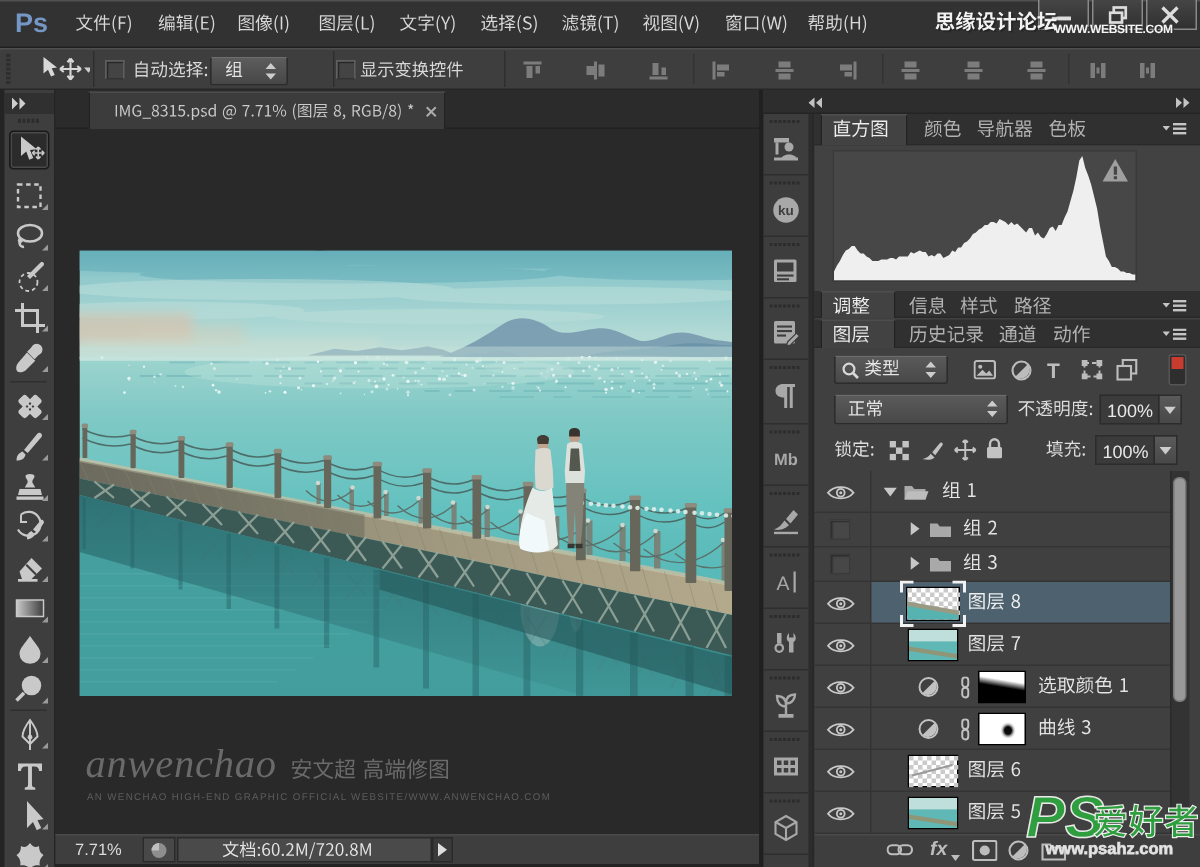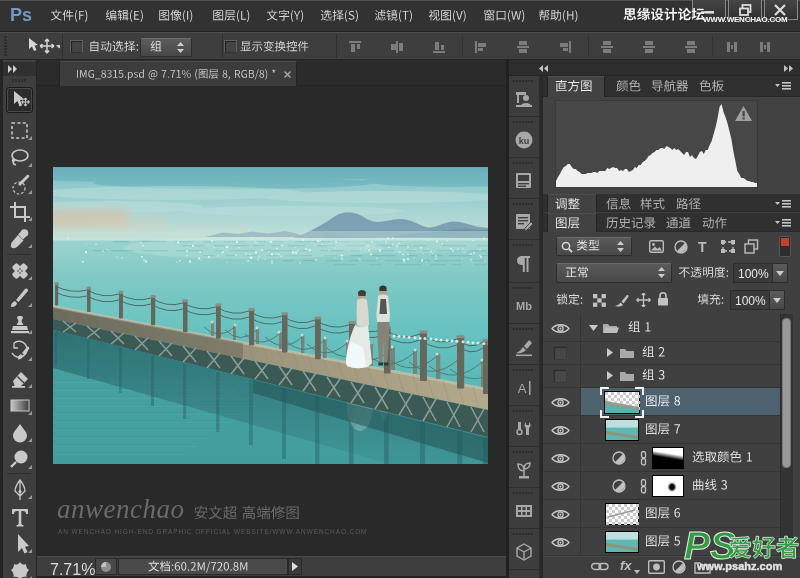--- a/index.html
+++ b/index.html
@@ -47,21 +47,21 @@
 <svg class="abs" style="left:739px;top:4px" width="16" height="12">
     <rect x="3.5" y="1" width="8" height="7" fill="none" stroke="#dcdcdc" stroke-width="1.8"></rect>
     <rect x="1" y="4.5" width="8" height="6.5" fill="#353535" stroke="#dcdcdc" stroke-width="1.8"></rect>
   </svg>
 <svg class="abs" style="left:774px;top:4px" width="14" height="12">
     <path d="M1 1 L11 11 M11 1 L1 11" stroke="#dcdcdc" stroke-width="2.2"></path>
   </svg>
 <svg style="position:absolute;left:622px;top:7px;text-shadow:1px 1px 0 #000;filter:drop-shadow(1px 1px 0 #222)" width="85" height="15" viewBox="0 -12.60 85 15.40">
     <path fill="#f2f2f2" d="M3.9 -3.3V-1C3.9 0.5 4.4 1 6.3 1C6.6 1 8.2 1 8.6 1C10.1 1 10.6 0.5 10.8 -1.5C10.3 -1.6 9.6 -1.9 9.2 -2.1C9.2 -0.7 9 -0.5 8.5 -0.5C8.1 -0.5 6.8 -0.5 6.5 -0.5C5.8 -0.5 5.6 -0.6 5.6 -1V-3.3ZM10.2 -3.1C10.9 -2 11.7 -0.6 11.9 0.4L13.6 -0.3C13.3 -1.3 12.5 -2.7 11.7 -3.7ZM2 -3.6C1.7 -2.5 1.1 -1.2 0.5 -0.4L2 0.4C2.7 -0.5 3.2 -1.9 3.5 -3.1ZM1.9 -11.3V-4.6H6.3L5.3 -3.7C6.3 -3.2 7.5 -2.3 8.1 -1.7L9.3 -2.8C8.7 -3.4 7.6 -4.2 6.7 -4.6H12V-11.3ZM3.5 -7.3H6.1V-6.1H3.5ZM7.8 -7.3H10.3V-6.1H7.8ZM3.5 -9.9H6.1V-8.7H3.5ZM7.8 -9.9H10.3V-8.7H7.8Z M14.6 -1 15 0.6C16.2 0 17.8 -0.7 19.2 -1.4L18.9 -2.7C17.3 -2 15.7 -1.3 14.6 -1ZM20.9 -11.9C20.6 -10.7 20.2 -9.2 19.9 -8.2H24.2L24.1 -7.6H19.2V-6.3H21.7C20.9 -5.8 19.9 -5.4 19 -5.1C19.2 -4.8 19.6 -4.3 19.8 -4C20.4 -4.2 21.1 -4.5 21.7 -4.9C21.9 -4.7 22 -4.6 22.1 -4.4C21.3 -3.9 20.1 -3.3 19.1 -3C19.4 -2.8 19.8 -2.3 19.9 -1.9C20.8 -2.3 21.9 -2.9 22.8 -3.5C22.8 -3.3 22.9 -3.1 23 -3C22 -2.1 20.3 -1.1 18.9 -0.7C19.3 -0.4 19.6 0.1 19.8 0.4C20.9 -0 22.2 -0.8 23.2 -1.6C23.2 -1 23.1 -0.6 22.9 -0.4C22.8 -0.1 22.6 -0.1 22.3 -0.1C22 -0.1 21.8 -0.1 21.4 -0.2C21.7 0.3 21.8 0.9 21.8 1.2C22.1 1.2 22.3 1.3 22.6 1.2C23.2 1.2 23.5 1.1 23.9 0.8C24.6 0.2 25 -1.5 24.4 -3.2L25 -3.5C25.3 -1.8 25.7 -0.3 26.6 0.6C26.8 0.2 27.3 -0.4 27.6 -0.6C26.8 -1.3 26.4 -2.7 26.2 -4.1C26.6 -4.4 27 -4.6 27.4 -4.9L26.4 -5.9C25.7 -5.4 24.7 -4.8 23.8 -4.4C23.6 -4.8 23.2 -5.2 22.8 -5.6C23.1 -5.8 23.4 -6 23.7 -6.3H27.6V-7.6H25.6C25.8 -8.7 26 -9.9 26.2 -11L25.1 -11.2L24.8 -11.1H22.2L22.4 -11.7ZM24.5 -10 24.4 -9.3H21.8L21.9 -10ZM14.9 -5.8C15.1 -5.9 15.5 -6 16.7 -6.1C16.2 -5.4 15.8 -4.8 15.6 -4.6C15.2 -4.1 14.9 -3.8 14.6 -3.7C14.7 -3.3 15 -2.6 15 -2.4C15.4 -2.6 15.9 -2.8 18.9 -3.6C18.9 -4 18.8 -4.6 18.8 -5L17.2 -4.6C18 -5.7 18.8 -6.9 19.4 -8.1L18.2 -8.9C18 -8.4 17.8 -8 17.5 -7.5L16.4 -7.4C17.1 -8.5 17.9 -9.9 18.4 -11.2L16.9 -11.8C16.4 -10.2 15.5 -8.5 15.2 -8C15 -7.6 14.7 -7.3 14.4 -7.2C14.6 -6.8 14.9 -6.1 14.9 -5.8Z M29.4 -10.7C30.2 -10 31.1 -9.1 31.6 -8.4L32.7 -9.6C32.3 -10.2 31.2 -11.1 30.5 -11.7ZM28.5 -7.6V-6H30.2V-1.7C30.2 -1.1 29.8 -0.6 29.5 -0.4C29.8 -0 30.2 0.7 30.3 1.1C30.5 0.7 31 0.3 33.6 -1.9C33.4 -2.2 33.1 -2.8 33 -3.3L31.8 -2.3V-7.6ZM34.6 -11.4V-9.9C34.6 -9 34.4 -7.9 32.6 -7.2C32.9 -7 33.5 -6.3 33.7 -6C35.7 -6.9 36.1 -8.5 36.1 -9.9H38V-8.4C38 -7 38.3 -6.4 39.7 -6.4C39.9 -6.4 40.4 -6.4 40.6 -6.4C40.9 -6.4 41.2 -6.4 41.5 -6.5C41.4 -6.9 41.4 -7.5 41.3 -7.9C41.1 -7.8 40.8 -7.8 40.6 -7.8C40.4 -7.8 40 -7.8 39.8 -7.8C39.6 -7.8 39.6 -8 39.6 -8.4V-11.4ZM38.7 -4.3C38.3 -3.5 37.7 -2.8 37 -2.2C36.3 -2.8 35.7 -3.5 35.3 -4.3ZM33.3 -5.8V-4.3H34.4L33.8 -4C34.3 -3 34.9 -2.1 35.7 -1.3C34.7 -0.8 33.6 -0.4 32.4 -0.2C32.7 0.1 33 0.8 33.1 1.2C34.6 0.9 35.9 0.4 37 -0.3C38 0.4 39.2 0.9 40.6 1.3C40.8 0.8 41.3 0.1 41.6 -0.2C40.4 -0.4 39.3 -0.8 38.4 -1.3C39.5 -2.4 40.3 -3.7 40.8 -5.4L39.8 -5.9L39.5 -5.8Z M43.6 -10.7C44.4 -10 45.4 -9.1 45.9 -8.5L47.1 -9.7C46.5 -10.3 45.5 -11.2 44.7 -11.8ZM42.5 -7.6V-5.9H44.6V-1.7C44.6 -1.1 44.1 -0.6 43.8 -0.4C44.1 -0 44.5 0.8 44.6 1.2C44.9 0.8 45.4 0.4 48.2 -1.6C48.1 -2 47.8 -2.7 47.7 -3.2L46.3 -2.2V-7.6ZM50.5 -11.8V-7.5H47.1V-5.7H50.5V1.3H52.3V-5.7H55.5V-7.5H52.3V-11.8Z M57.2 -10.6C58.1 -9.9 59.2 -8.9 59.8 -8.3L60.9 -9.6C60.3 -10.2 59.1 -11.1 58.2 -11.8ZM67.2 -6.1C66.3 -5.5 65 -4.8 63.9 -4.2V-6.6H62.8C63.8 -7.6 64.6 -8.6 65.2 -9.6C66.2 -8.1 67.5 -6.6 68.7 -5.6C69 -6 69.5 -6.6 69.9 -6.9C68.5 -7.9 66.9 -9.6 66.1 -11.2L66.3 -11.6L64.5 -11.9C63.8 -10.2 62.4 -8.2 60.3 -6.8C60.7 -6.5 61.2 -5.9 61.4 -5.5C61.7 -5.7 61.9 -5.9 62.2 -6.1V-1.3C62.2 0.4 62.7 0.9 64.6 0.9C64.9 0.9 66.7 0.9 67.1 0.9C68.7 0.9 69.2 0.2 69.4 -2C68.9 -2.1 68.2 -2.4 67.9 -2.6C67.8 -1 67.6 -0.7 67 -0.7C66.5 -0.7 65.1 -0.7 64.7 -0.7C64 -0.7 63.9 -0.7 63.9 -1.3V-2.6C65.2 -3.1 66.9 -3.9 68.2 -4.7ZM56.4 -7.6V-6H58.4V-1.5C58.4 -0.8 58 -0.3 57.7 0C58 0.2 58.4 0.8 58.5 1.2C58.8 0.8 59.2 0.4 61.7 -1.6C61.5 -1.9 61.3 -2.6 61.1 -3.1L60 -2.1V-7.6Z M75.9 -10.9V-9.3H82.7V-10.9ZM75.6 0.8C76.1 0.6 76.8 0.5 81.5 -0.1C81.7 0.4 81.9 0.8 82 1.2L83.6 0.5C83.2 -0.6 82.3 -2.6 81.5 -4L80.1 -3.5L80.9 -1.6L77.5 -1.3C78.2 -2.5 79 -3.9 79.6 -5.3H83.4V-6.9H75.3V-5.3H77.5C76.9 -3.8 76.2 -2.3 75.9 -1.9C75.6 -1.4 75.3 -1.1 75 -1C75.2 -0.4 75.5 0.4 75.6 0.8ZM70.3 -2 70.8 -0.2C72.1 -0.9 73.8 -1.6 75.4 -2.4L75 -3.9L73.7 -3.3V-7.1H75.2V-8.7H73.7V-11.7H72V-8.7H70.4V-7.1H72V-2.6C71.3 -2.4 70.8 -2.1 70.3 -2Z"></path>
   </svg>
-<div class="abs lt" style="left:703px;top:15px;font-size:8px;font-weight:bold;color:#f5f5f5;letter-spacing:-0.2px;text-shadow:1px 1px 0 #333">WWW.WENCHAO.COM</div>
+<div class="abs lt" style="left:703px;top:15px;font-size:8px;font-weight:bold;color:#f5f5f5;letter-spacing:-0.2px;text-shadow:1px 1px 0 #333">WWW.WEBSITE.COM</div>
 <div class="abs" style="left:0;top:32px;width:800px;height:28px;background:#3e3e3e;border-top:1px solid #4f4f4f;border-bottom:1px solid #262626;box-sizing:border-box"></div>
 <svg class="abs" style="left:3px;top:36px" width="6" height="20">
     <rect x="1" y="0" width="3" height="2" fill="#2e2e2e"></rect>
     <rect x="1" y="3" width="3" height="2" fill="#2e2e2e"></rect>
     <rect x="1" y="6" width="3" height="2" fill="#2e2e2e"></rect>
     <rect x="1" y="9" width="3" height="2" fill="#2e2e2e"></rect>
     <rect x="1" y="12" width="3" height="2" fill="#2e2e2e"></rect>
     <rect x="1" y="15" width="3" height="2" fill="#2e2e2e"></rect>
     <rect x="1" y="18" width="3" height="2" fill="#2e2e2e"></rect>
   </svg>
@@ -797,21 +797,21 @@
 </g>
 <rect x="0" y="0" width="435" height="297" fill="#2aa0a8" opacity="0.06"></rect>
 </svg>
 <div class="abs" style="left:57px;top:494px;width:300px;height:40px;font-family:'Liberation Serif',serif;font-style:italic;font-size:27px;color:#6a6a6a;letter-spacing:0.5px">anwenchao</div>
 <svg style="position:absolute;left:192px;top:505px;" width="110" height="16" viewBox="0 -13.50 110 16.50">
     <path fill="#6a6a6a" d="M1.3 -11V-7.8H2.4V-10H12.6V-7.8H13.8V-11H8.1V-12.6H6.9V-11ZM0.9 -6.9V-5.8H4.5C3.8 -4.5 3.1 -3.1 2.5 -2.2L3.7 -1.9L4.1 -2.5C5 -2.2 6 -1.9 7 -1.5C5.5 -0.6 3.6 -0.1 1.2 0.2C1.4 0.5 1.8 1 1.9 1.2C4.5 0.8 6.6 0.1 8.2 -1C10 -0.3 11.6 0.5 12.6 1.2L13.5 0.3C12.4 -0.4 10.9 -1.1 9.2 -1.8C10.2 -2.8 11 -4.1 11.4 -5.8H14.2V-6.9H6.4L7.4 -9L6.3 -9.3C5.9 -8.5 5.5 -7.7 5.1 -6.9ZM5.8 -5.8H10.2C9.7 -4.3 9 -3.1 8.1 -2.2C6.9 -2.7 5.7 -3.1 4.6 -3.4Z M21.9 -12.6V-10H15.8V-9H18C18.8 -6.6 20 -4.5 21.6 -2.9C20 -1.5 18 -0.6 15.6 0.1C15.8 0.4 16.2 0.9 16.3 1.2C18.7 0.4 20.8 -0.6 22.4 -2C24.1 -0.5 26.1 0.6 28.6 1.2C28.8 0.9 29.2 0.4 29.5 0.1C27 -0.5 25 -1.5 23.3 -2.9C24.9 -4.5 26.1 -6.5 27 -9H29.3V-10H23.1V-12.6ZM22.5 -3.7C21 -5.1 20 -6.9 19.2 -9H25.7C24.9 -6.8 23.9 -5.1 22.5 -3.7Z M38.9 -5.2H42.5V-2.5H38.9ZM37.8 -6.2V-1.5H43.6V-6.2ZM31.5 -5.8C31.4 -3.2 31.3 -0.8 30.4 0.7C30.7 0.8 31.1 1.1 31.3 1.2C31.8 0.4 32 -0.6 32.2 -1.7C33.3 0.3 35.1 0.8 38.3 0.8H44.1C44.2 0.5 44.4 -0 44.5 -0.3C43.6 -0.3 39 -0.3 38.3 -0.3C36.8 -0.3 35.6 -0.4 34.7 -0.8V-3.8H37V-4.8H34.7V-6.9H37.1C37.3 -6.8 37.6 -6.5 37.7 -6.4C39.3 -7.3 40.2 -8.8 40.5 -11H42.8C42.7 -9 42.6 -8.3 42.4 -8.1C42.3 -7.9 42.2 -7.9 41.9 -7.9C41.7 -7.9 41.1 -7.9 40.5 -8C40.7 -7.7 40.8 -7.3 40.8 -7C41.5 -7 42.1 -7 42.5 -7C42.8 -7 43.1 -7.1 43.3 -7.4C43.7 -7.8 43.8 -8.8 43.9 -11.5C44 -11.7 44 -12 44 -12H37.4V-11H39.5C39.2 -9.3 38.5 -8.1 37.2 -7.3V-7.9H34.5V-9.8H36.9V-10.8H34.5V-12.6H33.5V-10.8H31.1V-9.8H33.5V-7.9H30.8V-6.9H33.7V-1.4C33.1 -1.9 32.7 -2.6 32.4 -3.6C32.4 -4.3 32.5 -5 32.5 -5.8Z M54 -8.5H59.9V-7.1H54ZM53 -9.3V-6.2H61V-9.3ZM56.3 -12.6V-11.2H50.5V-10.2H63.5V-11.2H57.5V-12.6ZM51.1 -5.3V1.2H52.2V-4.3H61.8V-0.2C61.8 0 61.8 0.1 61.5 0.1C61.3 0.1 60.4 0.1 59.4 0.1C59.6 0.4 59.7 0.9 59.8 1.2C61 1.2 61.8 1.2 62.3 1C62.8 0.8 63 0.5 63 -0.1V-5.3ZM55.1 -2.5H58.9V-1H55.1ZM54.1 -3.4V0.6H55.1V-0.2H59.9V-3.4Z M65.6 -7.8C65.9 -6.3 66.2 -4.3 66.2 -3L67.1 -3.1C67.1 -4.5 66.8 -6.4 66.5 -8ZM70.6 -4.7V1.2H71.7V-3.8H73V1H73.9V-3.8H75.3V1H76.2V-3.8H77.5V0.1C77.5 0.3 77.5 0.3 77.4 0.3C77.2 0.3 76.9 0.3 76.5 0.3C76.6 0.6 76.7 0.9 76.8 1.2C77.4 1.2 77.9 1.2 78.2 1C78.5 0.9 78.6 0.6 78.6 0.1V-4.7H74.6L75.1 -6.1H78.9V-7.2H70.2V-6.1H73.8C73.7 -5.7 73.7 -5.2 73.5 -4.7ZM70.8 -11.8V-8.3H78.4V-11.8H77.3V-9.3H75V-12.6H73.9V-9.3H71.8V-11.8ZM67.2 -12.4V-9.6H65.3V-8.6H70V-9.6H68.2V-12.4ZM68.6 -8.1C68.5 -6.5 68.1 -4 67.8 -2.6L68.2 -2.5L65 -1.9L65.2 -0.8C66.7 -1.1 68.6 -1.6 70.4 -2L70.3 -3L68.7 -2.6C69 -4 69.4 -6.2 69.7 -7.9Z M90 -5.8C89.2 -5 87.6 -4.3 86.3 -3.9C86.5 -3.7 86.8 -3.4 86.9 -3.2C88.4 -3.7 89.9 -4.5 90.8 -5.4ZM91.4 -4.3C90.4 -3.3 88.4 -2.4 86.5 -2C86.7 -1.8 87 -1.5 87.1 -1.2C89.1 -1.8 91.1 -2.7 92.2 -4ZM92.8 -2.7C91.5 -1.2 88.7 -0.2 85.7 0.2C85.9 0.5 86.2 0.9 86.3 1.1C89.5 0.6 92.3 -0.5 93.8 -2.3ZM87.8 -10H91.3C90.9 -9.2 90.3 -8.6 89.6 -8C88.8 -8.6 88.2 -9.3 87.8 -10ZM84.2 -10.8V-1.3H85.2V-8.4C85.4 -8.2 85.8 -7.9 85.9 -7.8C86.4 -8.2 86.8 -8.7 87.2 -9.2C87.6 -8.6 88.2 -8 88.8 -7.5C87.8 -6.8 86.5 -6.3 85.2 -6C85.4 -5.8 85.7 -5.3 85.8 -5.1C87.3 -5.5 88.6 -6.1 89.7 -6.8C90.7 -6.1 92 -5.6 93.6 -5.2C93.7 -5.5 94 -5.9 94.2 -6.1C92.8 -6.4 91.5 -6.9 90.5 -7.5C91.3 -8.2 92 -9 92.5 -10H93.8V-11H88.3C88.6 -11.4 88.8 -11.9 89 -12.3L88 -12.6C87.4 -11 86.3 -9.5 85.2 -8.5V-10.8ZM83 -12.5C82.3 -10.2 81.1 -7.9 79.8 -6.4C80 -6.1 80.2 -5.5 80.4 -5.2C80.8 -5.8 81.3 -6.5 81.8 -7.3V1.2H82.9V-9.3C83.3 -10.2 83.7 -11.2 84 -12.2Z M100.1 -4.2C101.3 -3.9 102.9 -3.4 103.7 -3L104.2 -3.8C103.3 -4.1 101.8 -4.6 100.6 -4.9ZM98.6 -2.3C100.7 -2 103.3 -1.4 104.7 -0.9L105.2 -1.8C103.8 -2.2 101.2 -2.8 99.2 -3ZM95.8 -11.9V1.2H96.8V0.6H107.1V1.2H108.3V-11.9ZM96.8 -0.4V-10.9H107.1V-0.4ZM100.7 -10.6C100 -9.4 98.7 -8.2 97.4 -7.5C97.6 -7.3 98 -7 98.2 -6.8C98.6 -7.1 99.1 -7.4 99.6 -7.8C100 -7.4 100.6 -6.9 101.2 -6.5C99.9 -5.9 98.4 -5.5 97.1 -5.2C97.3 -5 97.5 -4.5 97.7 -4.3C99.1 -4.6 100.7 -5.2 102.1 -5.9C103.4 -5.3 104.8 -4.8 106.2 -4.4C106.3 -4.7 106.6 -5.1 106.8 -5.3C105.5 -5.5 104.2 -5.9 103 -6.5C104.2 -7.2 105.1 -8.1 105.7 -9.1L105.1 -9.5L104.9 -9.4H101C101.3 -9.7 101.5 -10 101.7 -10.3ZM100.2 -8.4 100.3 -8.5H104.2C103.6 -8 102.9 -7.4 102.1 -7C101.3 -7.4 100.7 -7.9 100.2 -8.4Z"></path>
   </svg>
 <div class="abs lt" style="left:58px;top:528px;font-size:6.5px;color:#5c5c5c;letter-spacing:.9px">AN WENCHAO HIGH-END GRAPHIC OFFICIAL WEBSITE/WWW.ANWENCHAO.COM</div>
 <div class="abs" style="left:37px;top:556px;width:469px;height:20px;background:#3e3e3e;border-top:1px solid #4a4a4a;box-sizing:border-box"></div>
 <div class="abs" style="left:37px;top:576px;width:469px;height:2px;background:#232323"></div>
-<div class="abs lt" style="left:50px;top:561px;font-size:16px;color:#dcdcdc">7.71%</div>
+<div class="abs lt" style="left:50px;top:561px;font-size:11px;color:#dcdcdc">7.71%</div>
 <div class="abs" style="left:95px;top:558px;width:22px;height:17px;background:#484848;border:1px solid #2a2a2a;box-sizing:border-box"></div>
 <svg class="abs" style="left:100px;top:561px" width="12" height="12">
     <circle cx="6" cy="6" r="5" fill="#8e8e8e"></circle>
     <path d="M6 1 A5 5 0 0 0 1 6 L6 6 Z" fill="#bfbfbf"></path>
   </svg>
 <div class="abs" style="left:118px;top:558px;width:170px;height:17px;background:#4a4a4a;border:1px solid #2a2a2a;box-sizing:border-box"></div>
 <svg style="position:absolute;left:148px;top:560px;" width="101" height="13" viewBox="0 -10.35 101 12.65">
     <path fill="#e2e2e2" d="M5.3 -9.7V-7.7H0.6V-6.9H2.3C2.9 -5 3.8 -3.4 5 -2.2C3.8 -1.2 2.3 -0.4 0.4 0.1C0.6 0.3 0.9 0.7 1 0.9C2.9 0.3 4.4 -0.5 5.7 -1.6C7 -0.4 8.5 0.4 10.5 0.9C10.6 0.7 10.9 0.3 11.1 0.1C9.2 -0.4 7.7 -1.1 6.4 -2.2C7.6 -3.4 8.5 -5 9.2 -6.9H11V-7.7H6.2V-9.7ZM5.7 -2.8C4.6 -3.9 3.8 -5.3 3.2 -6.9H8.2C7.6 -5.2 6.8 -3.9 5.7 -2.8Z M21.3 -8.9C21 -8.1 20.6 -6.9 20.2 -6.1L20.8 -5.9C21.3 -6.6 21.7 -7.7 22.1 -8.7ZM16.1 -8.6C16.4 -7.8 16.9 -6.7 17.1 -6L17.8 -6.3C17.6 -7 17.2 -8.1 16.8 -8.9ZM13.7 -9.7V-7.2H12V-6.4H13.6C13.2 -4.8 12.5 -3 11.8 -2C11.9 -1.8 12.1 -1.5 12.2 -1.2C12.8 -2 13.3 -3.3 13.7 -4.6V0.9H14.5V-4.9C14.9 -4.3 15.3 -3.6 15.5 -3.2L16 -3.9C15.8 -4.2 14.8 -5.5 14.5 -5.9V-6.4H16V-7.2H14.5V-9.7ZM15.7 -0.7V0.1H21.2V0.8H22V-5.4H19.5V-9.6H18.6V-5.4H16V-4.6H21.2V-3.1H16.1V-2.3H21.2V-0.7Z M24.6 -4.5C25 -4.5 25.4 -4.8 25.4 -5.3C25.4 -5.8 25 -6.1 24.6 -6.1C24.2 -6.1 23.8 -5.8 23.8 -5.3C23.8 -4.8 24.2 -4.5 24.6 -4.5ZM24.6 0.1C25 0.1 25.4 -0.2 25.4 -0.6C25.4 -1.1 25 -1.4 24.6 -1.4C24.2 -1.4 23.8 -1.1 23.8 -0.6C23.8 -0.2 24.2 0.1 24.6 0.1Z M29.7 0.1C31 0.1 32.1 -1 32.1 -2.6C32.1 -4.4 31.2 -5.2 29.7 -5.2C29.1 -5.2 28.3 -4.9 27.8 -4.2C27.9 -6.8 28.8 -7.7 30 -7.7C30.5 -7.7 31 -7.5 31.3 -7.1L31.9 -7.7C31.5 -8.2 30.8 -8.6 30 -8.6C28.3 -8.6 26.8 -7.3 26.8 -4C26.8 -1.2 28 0.1 29.7 0.1ZM27.9 -3.4C28.4 -4.2 29 -4.5 29.6 -4.5C30.6 -4.5 31.1 -3.7 31.1 -2.6C31.1 -1.4 30.5 -0.7 29.7 -0.7C28.6 -0.7 28 -1.6 27.9 -3.4Z M35.8 0.1C37.4 0.1 38.4 -1.3 38.4 -4.2C38.4 -7.2 37.4 -8.6 35.8 -8.6C34.2 -8.6 33.2 -7.2 33.2 -4.2C33.2 -1.3 34.2 0.1 35.8 0.1ZM35.8 -0.7C34.8 -0.7 34.2 -1.8 34.2 -4.2C34.2 -6.7 34.8 -7.8 35.8 -7.8C36.7 -7.8 37.4 -6.7 37.4 -4.2C37.4 -1.8 36.7 -0.7 35.8 -0.7Z M40.6 0.1C41 0.1 41.3 -0.2 41.3 -0.6C41.3 -1.1 41 -1.4 40.6 -1.4C40.1 -1.4 39.8 -1.1 39.8 -0.6C39.8 -0.2 40.1 0.1 40.6 0.1Z M42.7 0H48V-0.9H45.6C45.2 -0.9 44.7 -0.9 44.3 -0.8C46.2 -2.7 47.6 -4.4 47.6 -6.1C47.6 -7.6 46.6 -8.6 45.1 -8.6C44 -8.6 43.3 -8.1 42.6 -7.3L43.2 -6.8C43.7 -7.3 44.3 -7.7 45 -7.7C46 -7.7 46.5 -7 46.5 -6.1C46.5 -4.6 45.3 -2.9 42.7 -0.6Z M49.7 0H50.7V-4.7C50.7 -5.4 50.6 -6.4 50.5 -7.2H50.6L51.2 -5.2L52.8 -0.9H53.6L55.1 -5.2L55.8 -7.2H55.9C55.8 -6.4 55.7 -5.4 55.7 -4.7V0H56.7V-8.4H55.4L53.8 -3.9C53.6 -3.3 53.5 -2.7 53.2 -2.2H53.2C53 -2.7 52.8 -3.3 52.6 -3.9L51 -8.4H49.7Z M58 2.1H58.8L62.2 -9.1H61.5Z M64.7 0H65.8C65.9 -3.3 66.3 -5.3 68.2 -7.8V-8.4H63V-7.5H67C65.4 -5.2 64.8 -3.2 64.7 0Z M69.3 0H74.6V-0.9H72.2C71.8 -0.9 71.3 -0.9 70.9 -0.8C72.8 -2.7 74.2 -4.4 74.2 -6.1C74.2 -7.6 73.2 -8.6 71.7 -8.6C70.6 -8.6 69.9 -8.1 69.2 -7.3L69.8 -6.8C70.3 -7.3 70.9 -7.7 71.6 -7.7C72.6 -7.7 73.1 -7 73.1 -6.1C73.1 -4.6 71.9 -2.9 69.3 -0.6Z M78.3 0.1C79.9 0.1 81 -1.3 81 -4.2C81 -7.2 79.9 -8.6 78.3 -8.6C76.7 -8.6 75.7 -7.2 75.7 -4.2C75.7 -1.3 76.7 0.1 78.3 0.1ZM78.3 -0.7C77.4 -0.7 76.7 -1.8 76.7 -4.2C76.7 -6.7 77.4 -7.8 78.3 -7.8C79.3 -7.8 80 -6.7 80 -4.2C80 -1.8 79.3 -0.7 78.3 -0.7Z M83.1 0.1C83.5 0.1 83.9 -0.2 83.9 -0.6C83.9 -1.1 83.5 -1.4 83.1 -1.4C82.7 -1.4 82.4 -1.1 82.4 -0.6C82.4 -0.2 82.7 0.1 83.1 0.1Z M88 0.1C89.5 0.1 90.6 -0.8 90.6 -2C90.6 -3.2 89.9 -3.8 89.2 -4.2V-4.3C89.7 -4.7 90.3 -5.5 90.3 -6.3C90.3 -7.6 89.4 -8.6 88 -8.6C86.7 -8.6 85.7 -7.7 85.7 -6.4C85.7 -5.5 86.2 -4.9 86.8 -4.5V-4.4C86 -4 85.3 -3.2 85.3 -2.1C85.3 -0.8 86.4 0.1 88 0.1ZM88.5 -4.6C87.5 -5 86.6 -5.4 86.6 -6.4C86.6 -7.2 87.2 -7.8 88 -7.8C88.9 -7.8 89.4 -7.1 89.4 -6.3C89.4 -5.7 89.1 -5.1 88.5 -4.6ZM88 -0.6C87 -0.6 86.2 -1.3 86.2 -2.2C86.2 -3 86.7 -3.7 87.4 -4.1C88.5 -3.6 89.6 -3.2 89.6 -2.1C89.6 -1.2 88.9 -0.6 88 -0.6Z M92.3 0H93.2V-4.7C93.2 -5.4 93.2 -6.4 93.1 -7.2H93.1L93.8 -5.2L95.4 -0.9H96.1L97.7 -5.2L98.4 -7.2H98.4C98.4 -6.4 98.3 -5.4 98.3 -4.7V0H99.3V-8.4H98L96.4 -3.9C96.2 -3.3 96 -2.7 95.8 -2.2H95.8C95.6 -2.7 95.4 -3.3 95.2 -3.9L93.6 -8.4H92.3Z"></path>
   </svg>
 <div class="abs" style="left:288px;top:558px;width:14px;height:17px;background:#3a3a3a;border:1px solid #2a2a2a;box-sizing:border-box"></div>

